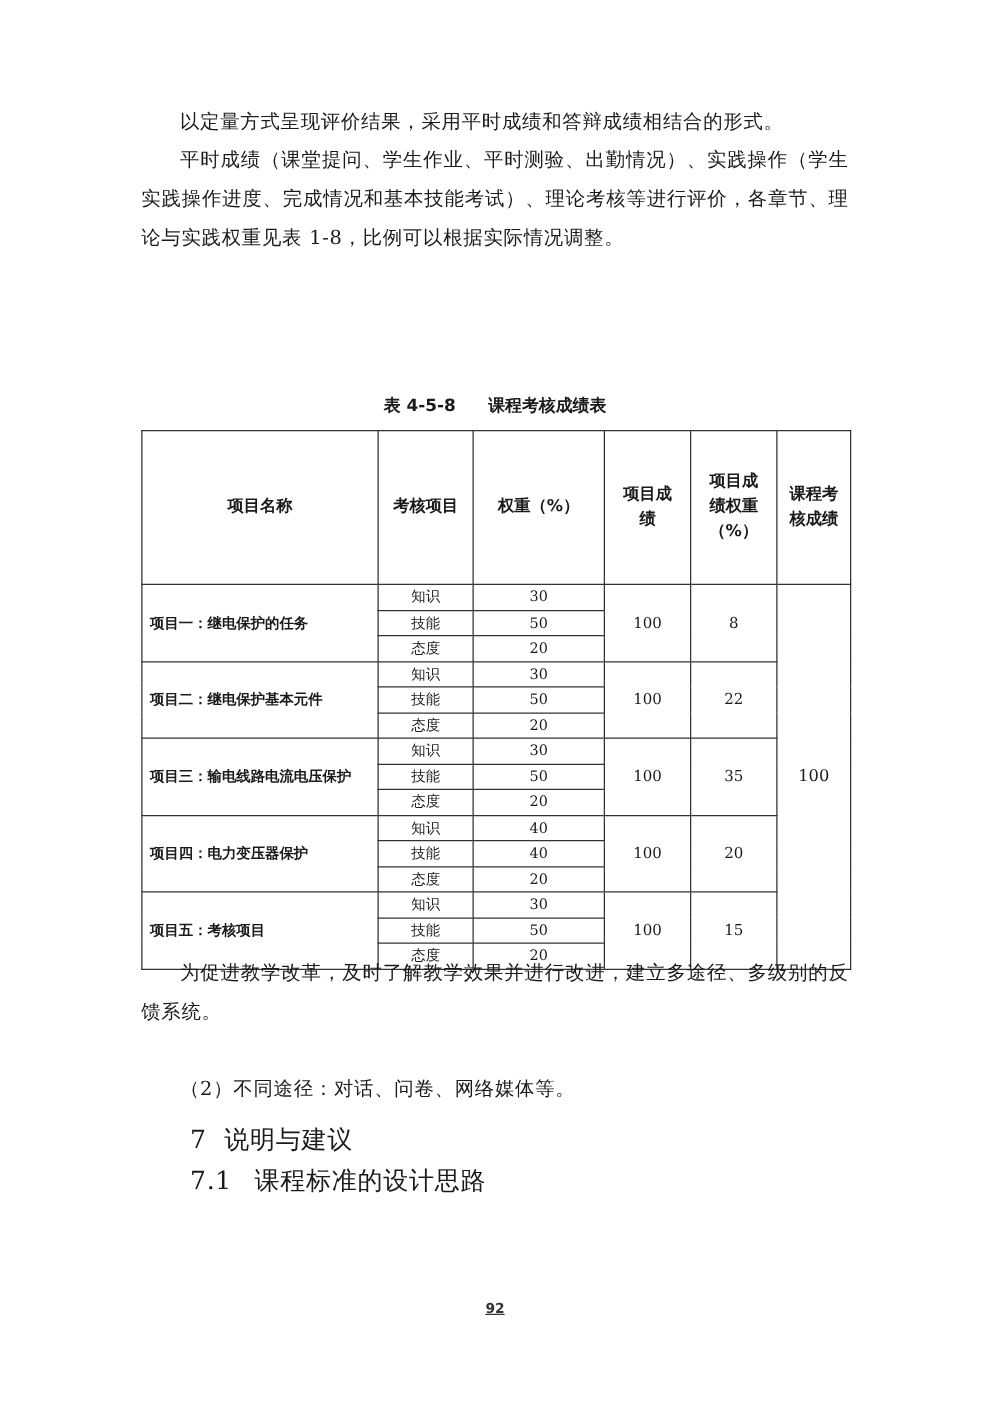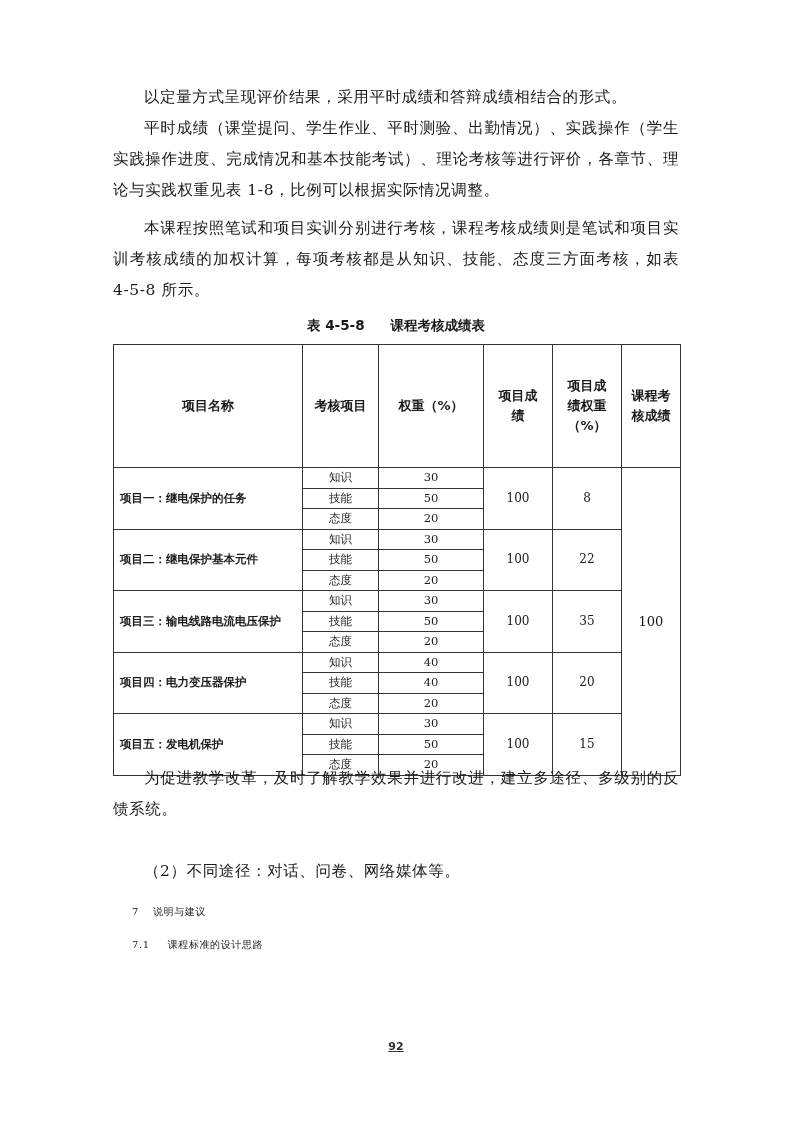--- a/index.html
+++ b/index.html
@@ -30,37 +30,36 @@
     border: 1.3px solid #333; padding: 0; text-align: center; vertical-align: middle;
   }
   table.grades th {
     height: 90px; font-weight: bold; font-size: 13px; line-height: 20px;
     font-family: "DejaVu Sans", "Liberation Sans", sans-serif;
   }
   table.grades td { height: 19.5px; line-height: 19px; }
   table.grades td.pname { text-align: left; padding-left: 6px; font-size: 11.5px; font-weight: bold; }
   table.grades td.big { font-size: 12px; }
   .section {
-    position: absolute; left: 132px; font-size: 10px; line-height: 31px; letter-spacing: 0.6px;
+    position: absolute; left: 152px; font-size: 20px; line-height: 31px; letter-spacing: 0.6px;
   }
   .page-number {
     position: absolute; left: 0; width: 792px; top: 1040px; text-align: center;
     font-size: 11px; font-weight: bold; font-family: "DejaVu Sans", "Liberation Sans", sans-serif;
     color: #333;
     text-decoration: underline;
   }
 </style>
 </head>
 <body>
 
 <div class="page">
 
   <p class="para indent" style="top:82px">以定量方式呈现评价结果，采用平时成绩和答辩成绩相结合的形式。</p>
   <p class="para indent" style="top:113px">平时成绩（课堂提问、学生作业、平时测验、出勤情况）、实践操作（学生实践操作进度、完成情况和基本技能考试）、理论考核等进行评价，各章节、理论与实践权重见表 1-8，比例可以根据实际情况调整。</p>
-  <p class="para indent" style="top:213px">本课程按照笔试和项目实训分别进行考核，课程考核成绩则是笔试和项目实训考核成绩的加权计算，每项考核都是从知识、技能、态度三方面考核，如表 4-5-8 所示。</p>
 
   <div class="caption">
     <span>表 4-5-8</span><span class="gap"></span><span>课程考核成绩表</span>
   </div>
 
   <table class="grades">
     <colgroup>
       <col style="width:189px">
         <col style="width:76px">
         <col style="width:105px">
@@ -134,21 +133,21 @@
         </tr>
         <tr>
           <td>技能</td>
           <td>40</td>
         </tr>
         <tr>
           <td>态度</td>
           <td>20</td>
         </tr>
         <tr>
-          <td class="pname" rowspan="3">项目五：发电机保护</td>
+          <td class="pname" rowspan="3">项目五：考核项目</td>
           <td>知识</td>
           <td>30</td>
           <td rowspan="3" class="big">100</td>
           <td rowspan="3" class="big">15</td>
         </tr>
         <tr>
           <td>技能</td>
           <td>50</td>
         </tr>
         <tr>

